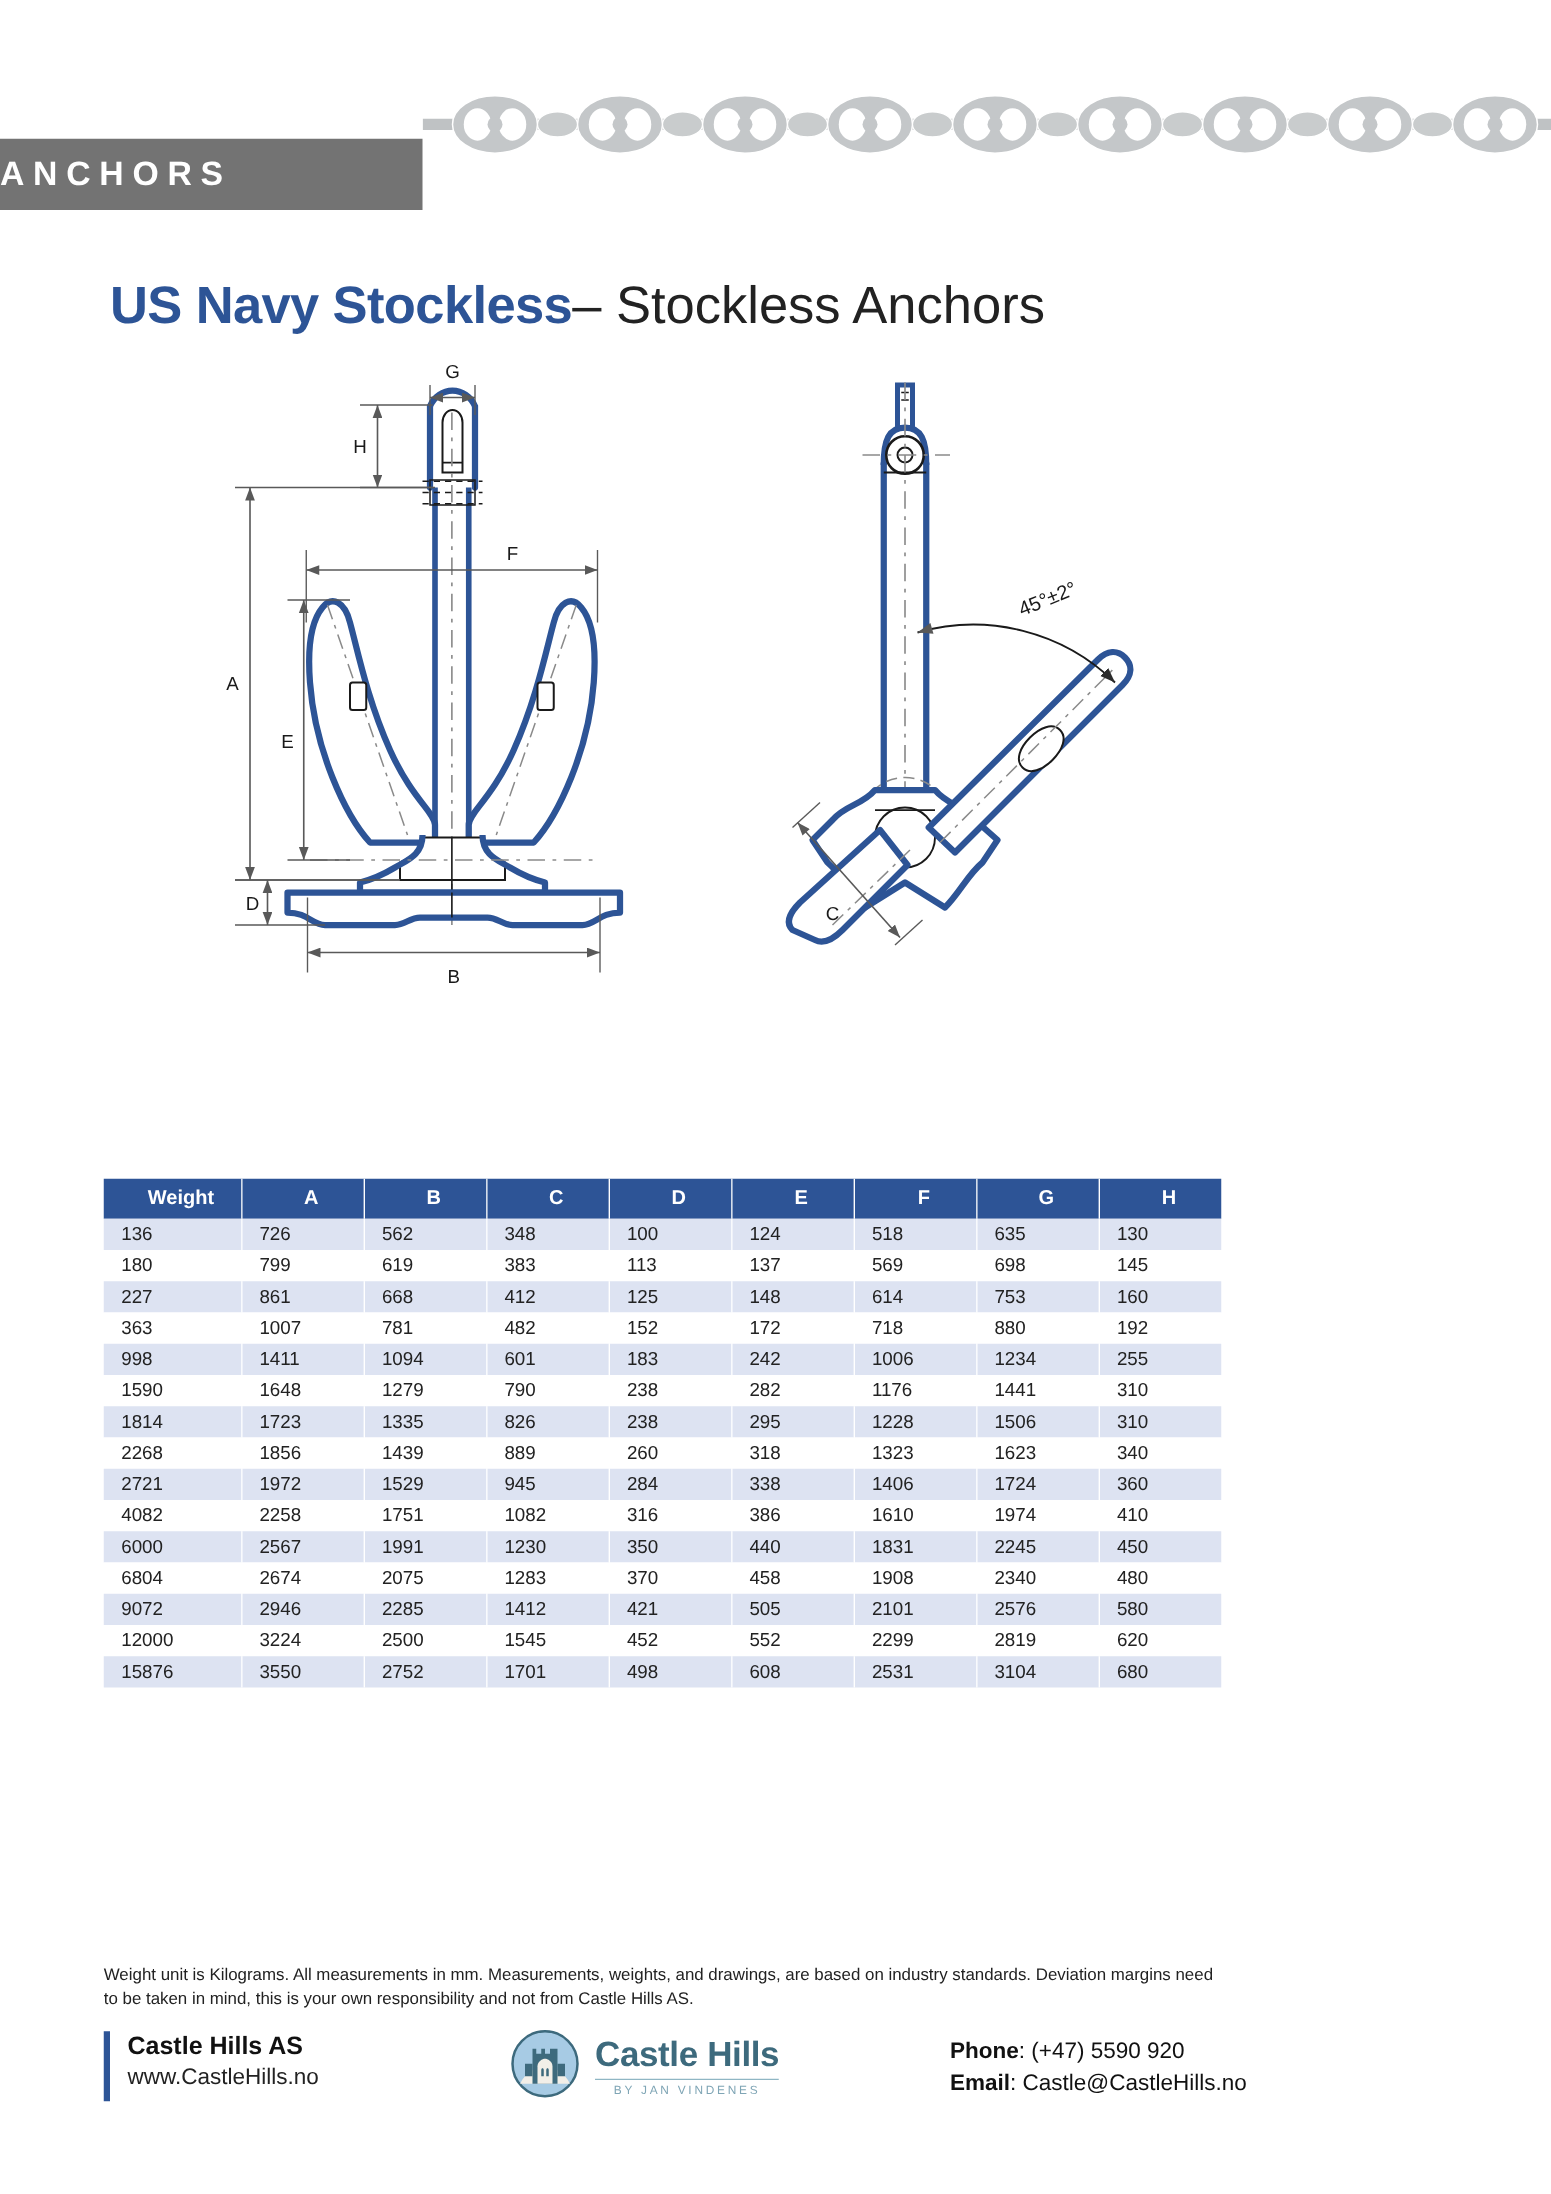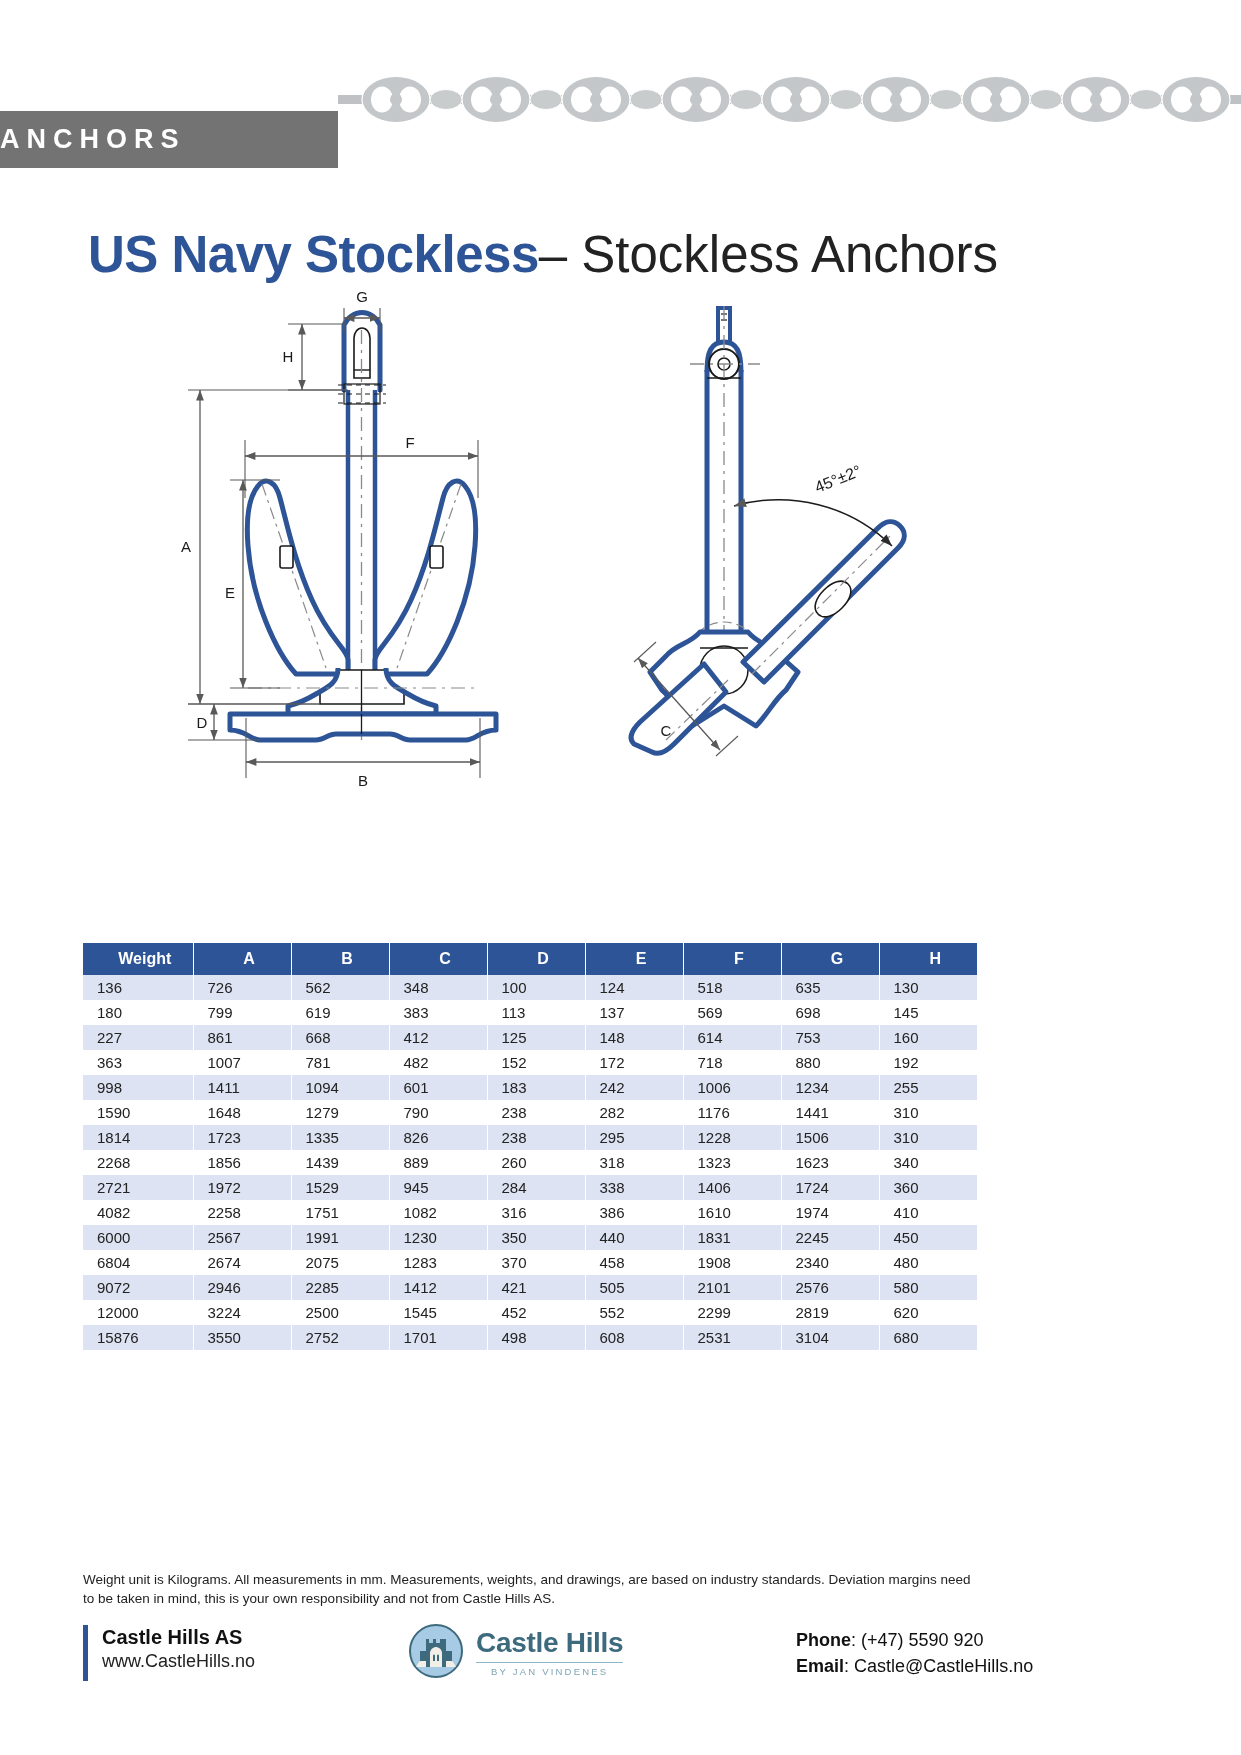--- a/index.html
+++ b/index.html
@@ -38,21 +38,21 @@
     position: absolute;
     top: 0; left: 338px;
     width: 903px; height: 57px;
     overflow: hidden;
   }
 
   
   .page-title {
     position: absolute;
     top: 195px; left: 88px;
-    font-size: 51px;
+    font-size: 42px;
     white-space: nowrap;
     line-height: 1;
   }
   .title-strong { color: #2d5496; font-weight: bold; letter-spacing: -0.5px; }
   .title-dash { color: #222222; font-weight: normal; }
   .title-rest { color: #222222; font-weight: normal; }
 
   
   .drawing-area {
     position: absolute;
@@ -143,21 +143,21 @@
     height: 1px; background: #8fb6c4; margin: 5px 0 3px 0; width: 100%;
   }
   .footer-logo-sub {
     font-size: 9.5px; color: #7fa5b5; letter-spacing: 2.2px; text-align: center;
   }
   .footer-contact {
     position: absolute;
     top: 2px; left: 760px;
     font-size: 18px; color: #111111; line-height: 1.45;
   }
-  .footer-contact b { font-weight: bold; margin-left: 36px; }
+  .footer-contact b { font-weight: bold; }
 </style>
 </head>
 <body>
 
 <div class="header-band">
   <div class="anchors-tab">
     <span class="anchors-tab-label">ANCHORS</span>
   </div>
   <div class="chain-strip">
     <svg width="903" height="57" viewBox="0 0 903 57" aria-hidden="true">

